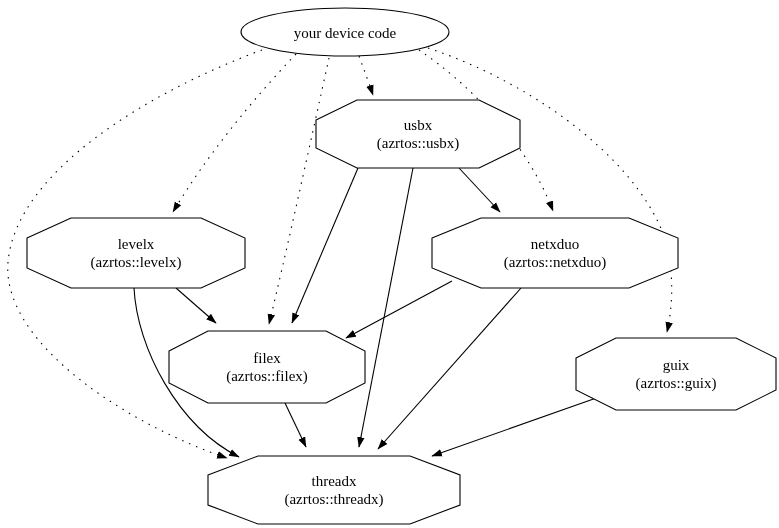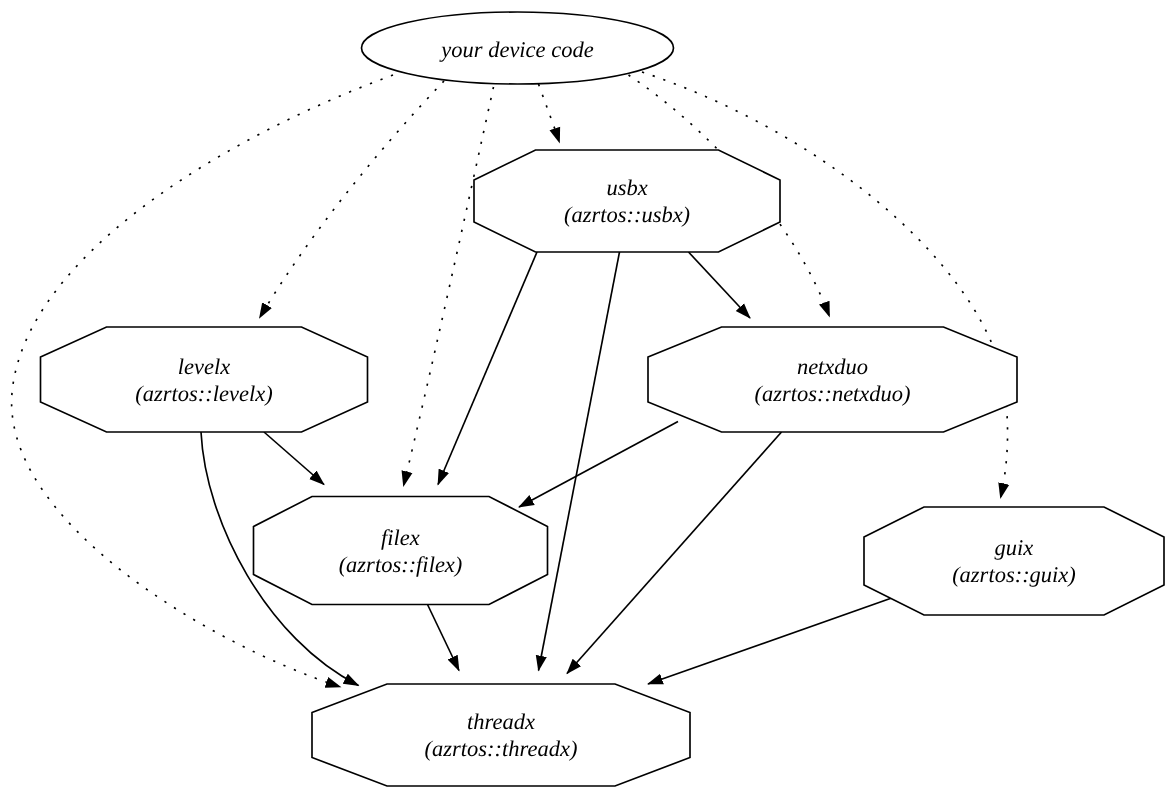--- a/index.html
+++ b/index.html
@@ -1,21 +1,21 @@
 <!DOCTYPE html>
 <html><head>
 <meta charset="utf-8">
 <style>
   html, body { margin: 0; padding: 0; }
   body {
     width: 779px; height: 528px;
     background: #ffffff;
     font-family: "Liberation Serif", "DejaVu Serif", serif;
   }
-  .diagram-wrap { width: 779px; height: 404px; position: relative; font-style: italic; }
+  .diagram-wrap { width: 779px; height: 404px; position: relative; }
   svg { display: block; }
   .edge {
     fill: none;
     stroke: #000000;
     stroke-width: 1.1;
   }
   .edge.dotted {
     stroke-dasharray: 1.5 6;
   }
   .node-shape {

